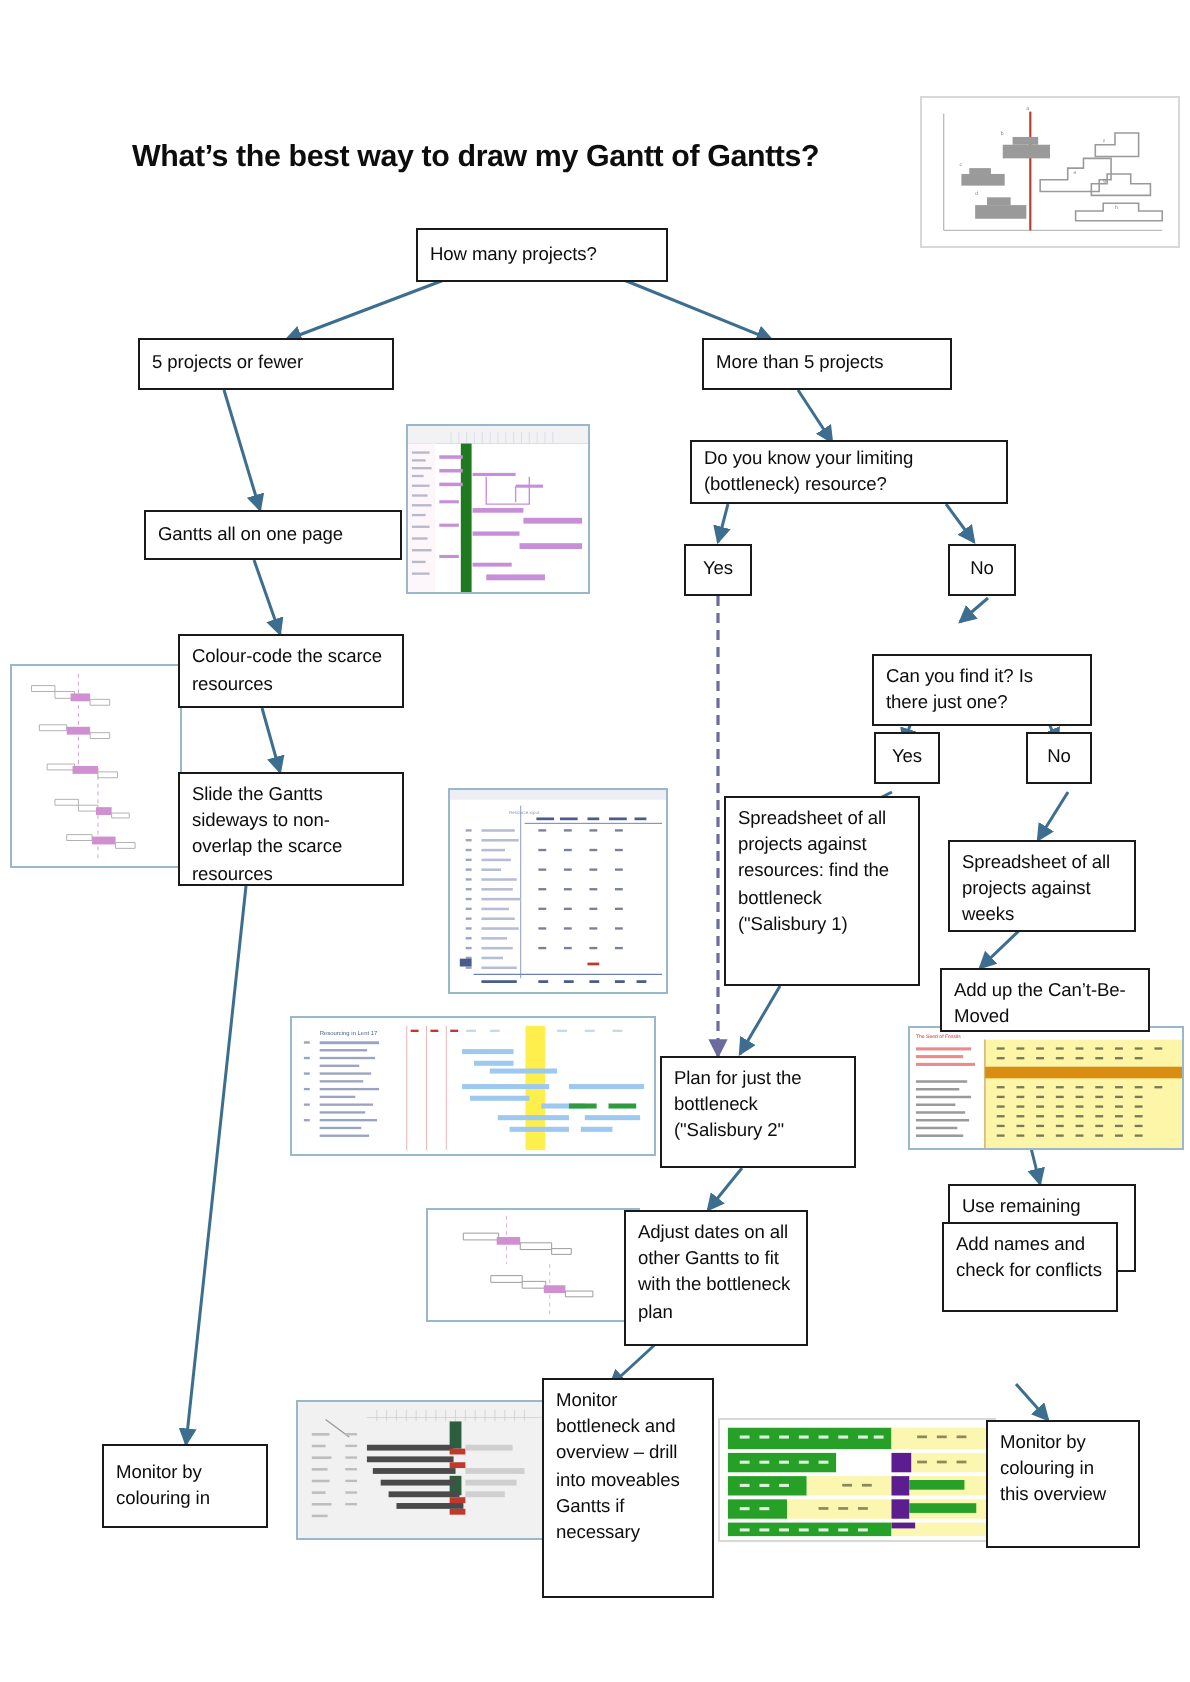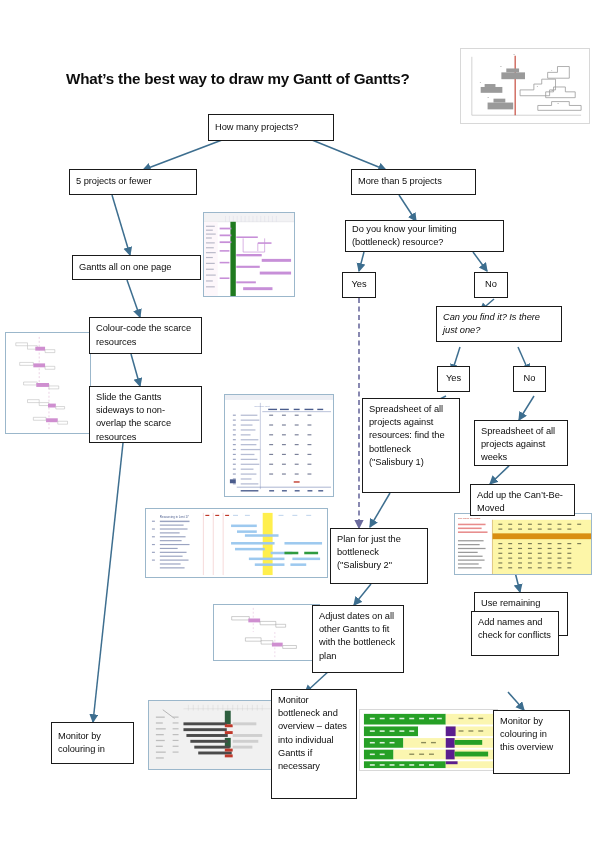--- a/index.html
+++ b/index.html
@@ -670,21 +670,21 @@
   </div>
 
   <div class="node center" style="left:342px;top:272px;width:34px;height:26px;justify-content:center;">
     <span>Yes</span>
   </div>
 
   <div class="node center" style="left:474px;top:272px;width:34px;height:26px;justify-content:center;">
     <span>No</span>
   </div>
 
-  <div class="node center" style="left:436px;top:306px;width:126px;height:36px;font-style:italic;">
+  <div class="node center" style="left:436px;top:327px;width:110px;height:36px;">
     <span>Can you find it? Is there just one?</span>
   </div>
 
   <div class="node center" style="left:437px;top:366px;width:33px;height:26px;justify-content:center;">
     <span>Yes</span>
   </div>
 
   <div class="node center" style="left:513px;top:366px;width:33px;height:26px;justify-content:center;">
     <span>No</span>
   </div>
@@ -711,20 +711,20 @@
 
   <div class="node" style="left:312px;top:605px;width:92px;height:68px;">
     <span>Adjust dates on all other Gantts to fit with the bottleneck plan</span>
   </div>
 
   <div class="node" style="left:471px;top:611px;width:88px;height:45px;">
     <span>Add names and check for conflicts</span>
   </div>
 
   <div class="node" style="left:271px;top:689px;width:86px;height:110px;">
-    <span>Monitor bottleneck and overview – dates into individual Gantts if necessary</span>
+    <span>Monitor bottleneck and overview – drill into moveables Gantts if necessary</span>
   </div>
 
   <div class="node" style="left:493px;top:710px;width:77px;height:64px;">
     <span>Monitor by colouring in this overview</span>
   </div>
 
 </div>
 
 </body></html>

